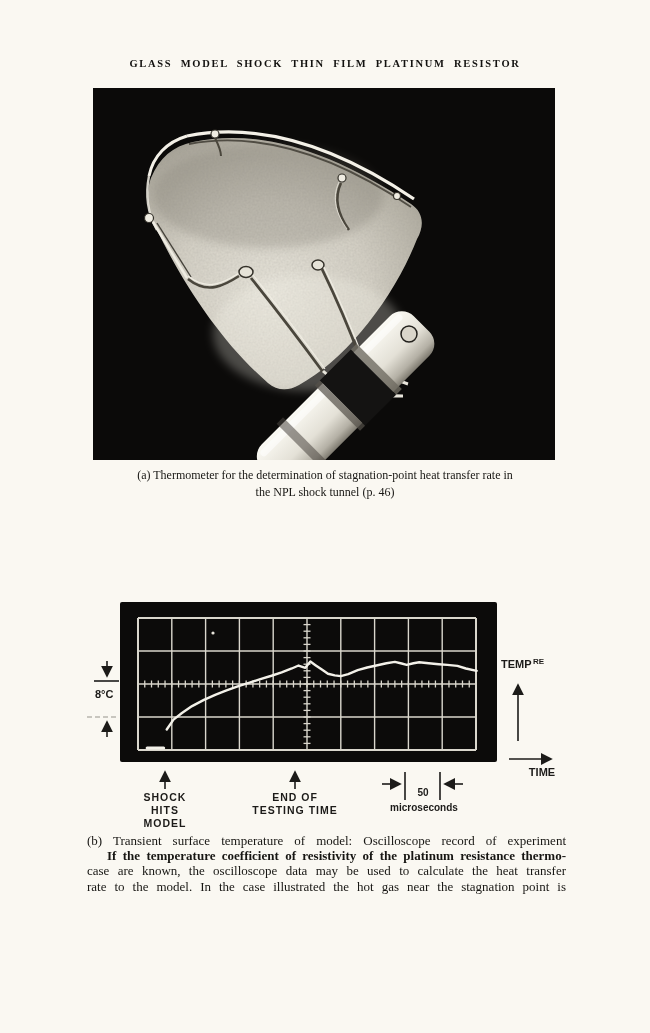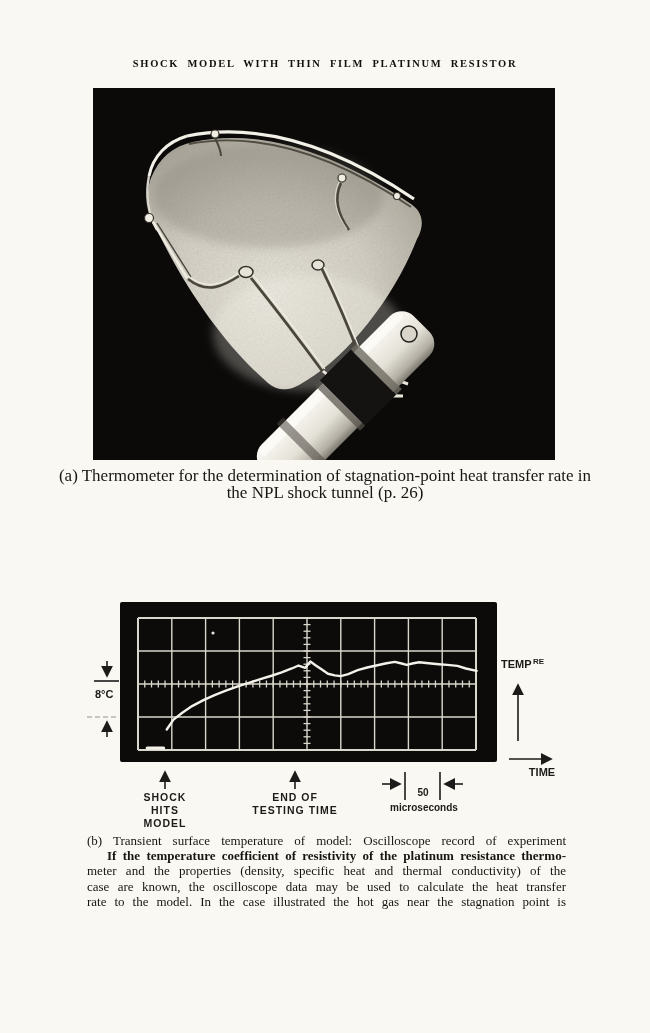--- a/index.html
+++ b/index.html
@@ -10,39 +10,39 @@
   }
   .title{
     position:absolute;top:58px;left:0;width:100%;margin:0;
     text-align:center;font-size:10.5px;font-weight:bold;
     letter-spacing:1.7px;word-spacing:4px;color:#12110f;
   }
   .photo{position:absolute;left:93px;top:88px;width:462px;height:372px;}
   .photo svg{display:block;width:100%;height:100%;}
   .caption-a{
     position:absolute;top:467px;left:55px;width:540px;
-    font-size:17px;line-height:17px;text-align:center;
+    font-size:12px;line-height:17px;text-align:center;
   }
   .osc{position:absolute;left:0;top:595px;width:650px;height:235px;}
   .osc svg{display:block;width:100%;height:100%;}
   .hand{font-family:"Liberation Sans", sans-serif;font-weight:bold;fill:#1c1b19;}
   .caption-b{
     position:absolute;top:833px;left:87px;width:479px;
     font-size:13px;line-height:15.2px;
   }
   .jline{text-align:justify;text-align-last:justify;}
   .jline.indent{padding-left:20px;font-weight:bold;}
   .jline.last{text-align-last:left;}
 </style>
 </head>
 <body>
 
 <div class="page">
 
-  <h1 class="title">SHOCK MODEL WITH THIN FILM PLATINUM RESISTOR</h1>
+  <h1 class="title">GLASS MODEL SHOCK THIN FILM PLATINUM RESISTOR</h1>
 
   <div class="photo">
     <svg viewBox="0 0 462 372">
       <defs>
         <radialGradient id="mg" cx="0.45" cy="0.62" r="0.8">
           <stop offset="0" stop-color="#ebe8de"></stop>
           <stop offset="0.45" stop-color="#d7d3c8"></stop>
           <stop offset="0.75" stop-color="#b6b2a6"></stop>
           <stop offset="1" stop-color="#8f8b80"></stop>
         </radialGradient>
@@ -115,21 +115,21 @@
           <rect x="285" y="344" width="64" height="7" fill="#55514a" opacity="0.7"></rect>
           <rect x="285" y="396" width="64" height="9" fill="#4a463f" opacity="0.55"></rect>
         </g>
         <circle cx="316" cy="246" r="8" fill="#d9d5ca" stroke="#23211d" stroke-width="1.5"></circle>
       </g>
     </svg>
   </div>
 
   <div class="caption-a">
     <div>(a) Thermometer for the determination of stagnation-point heat transfer rate in</div>
-    <div>the NPL shock tunnel (p. 26)</div>
+    <div>the NPL shock tunnel (p. 46)</div>
   </div>
 
   <div class="osc">
     <svg viewBox="0 0 650 235">
       <defs>
         <marker id="ah" viewBox="0 0 10 10" refX="8.5" refY="5" markerWidth="7.5" markerHeight="7.5" orient="auto-start-reverse">
           <path d="M0,0 L10,5 L0,10 z" fill="#1c1b19"></path>
         </marker>
       </defs>
 
@@ -262,18 +262,17 @@
         </g>
         <text class="hand" x="423" y="201" font-size="10" text-anchor="middle">50</text>
         <text class="hand" x="424" y="216" font-size="10" text-anchor="middle" font-weight="600">microseconds</text>
       </g>
     </svg>
   </div>
 
   <div class="caption-b">
     <div class="jline">(b) Transient surface temperature of model: Oscilloscope record of experiment</div>
     <div class="jline indent">If the temperature coefficient of resistivity of the platinum resistance thermo-</div>
-    <div class="jline">meter and the properties (density, specific heat and thermal conductivity) of the</div>
     <div class="jline">case are known, the oscilloscope data may be used to calculate the heat transfer</div>
     <div class="jline">rate to the model. In the case illustrated the hot gas near the stagnation point is</div>
   </div>
 
 </div>
 
 </body></html>

